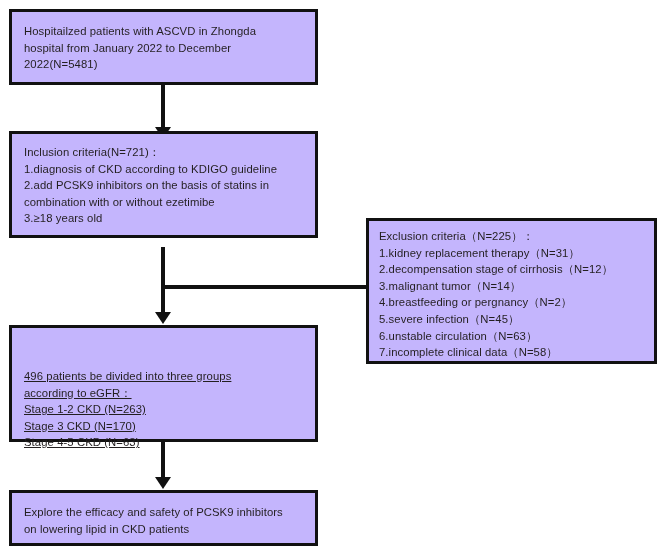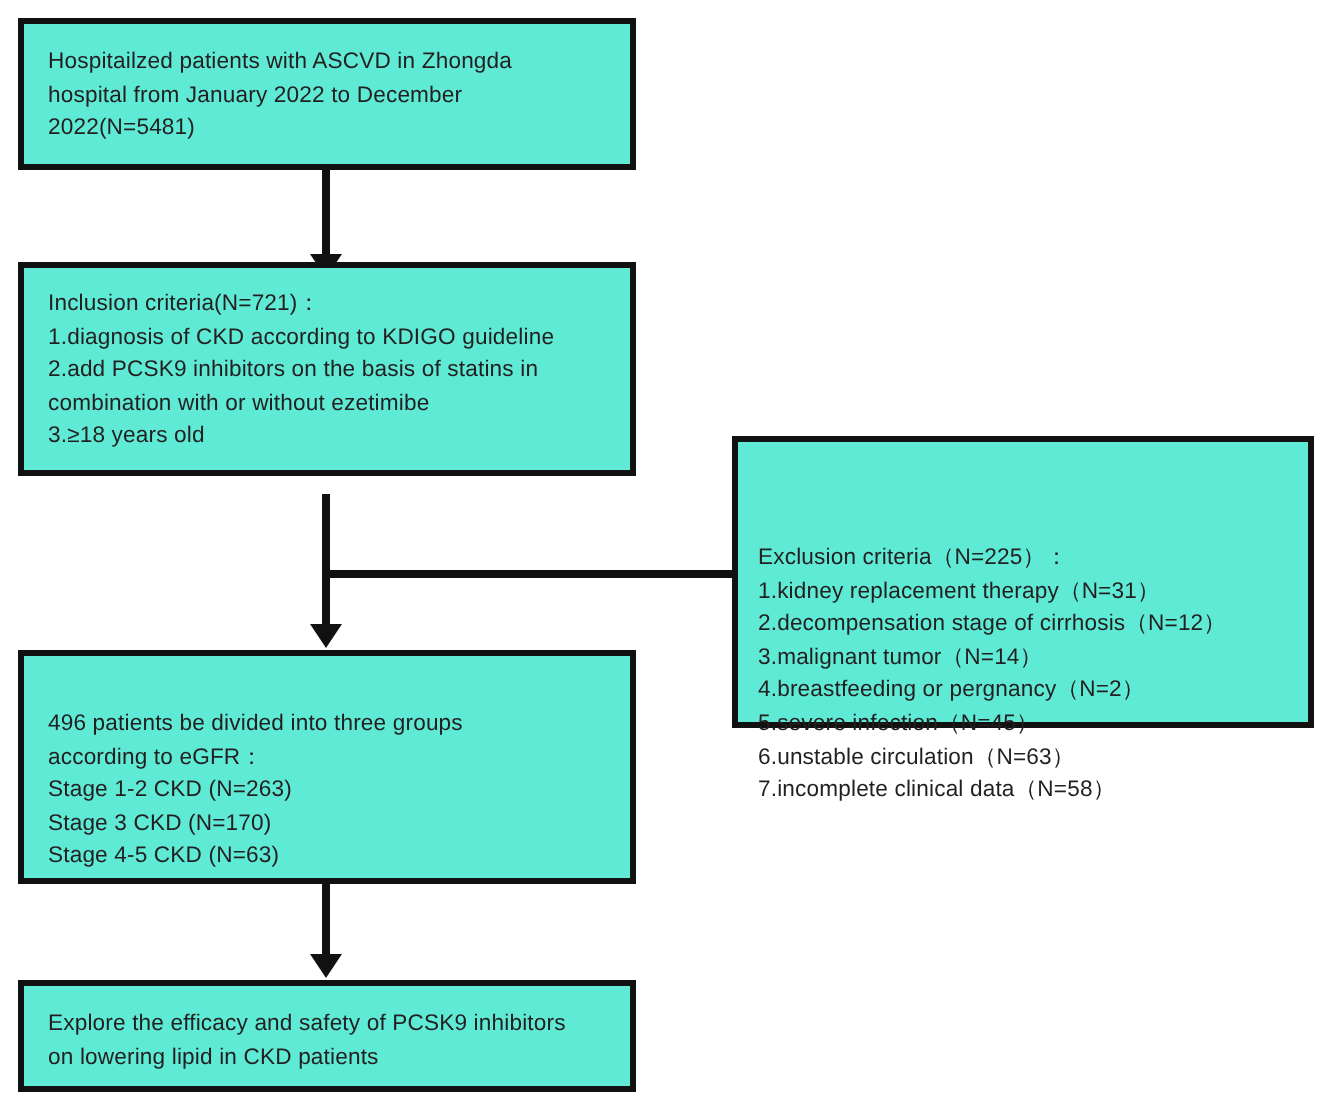--- a/index.html
+++ b/index.html
@@ -13,45 +13,45 @@
   #flowchart {
     position: relative;
     width: 669px;
     height: 551px;
     background: #ffffff;
     overflow: hidden;
   }
   .node {
     position: absolute;
     box-sizing: border-box;
-    background: #5eead4;
+    background: #c4b5fd;
     border: 3px solid #111111;
   }
   .node-text {
     position: absolute;
     left: 12px;
     right: 8px;
     font-size: 11.3px;
     line-height: 16.6px;
     color: #231f20;
     white-space: pre-line;
     letter-spacing: 0.08px;
   }
   
   #node-source      { left: 9px;   top: 9px;   width: 309px; height: 76px; }
   #node-source .node-text    { top: 11px; }
 
   #node-inclusion   { left: 9px;   top: 131px; width: 309px; height: 107px; text-decoration: underline; }
   #node-inclusion .node-text { top: 10px; }
 
   #node-exclusion   { left: 366px; top: 218px; width: 291px; height: 146px; }
-  #node-exclusion .node-text { top: 7px; left: 10px; margin-top: 43px; }
+  #node-exclusion .node-text { top: 7px; left: 10px; }
 
   #node-groups      { left: 9px;   top: 325px; width: 309px; height: 117px; }
-  #node-groups .node-text    { top: 26px; }
+  #node-groups .node-text    { top: 40px; text-decoration: underline; }
 
   #node-objective   { left: 9px;   top: 490px; width: 309px; height: 56px; text-decoration: underline; }
   #node-objective .node-text { top: 11px; }
 
   
   .conn-line {
     position: absolute;
     background: #111111;
   }
   .v-line { width: 4px; }

